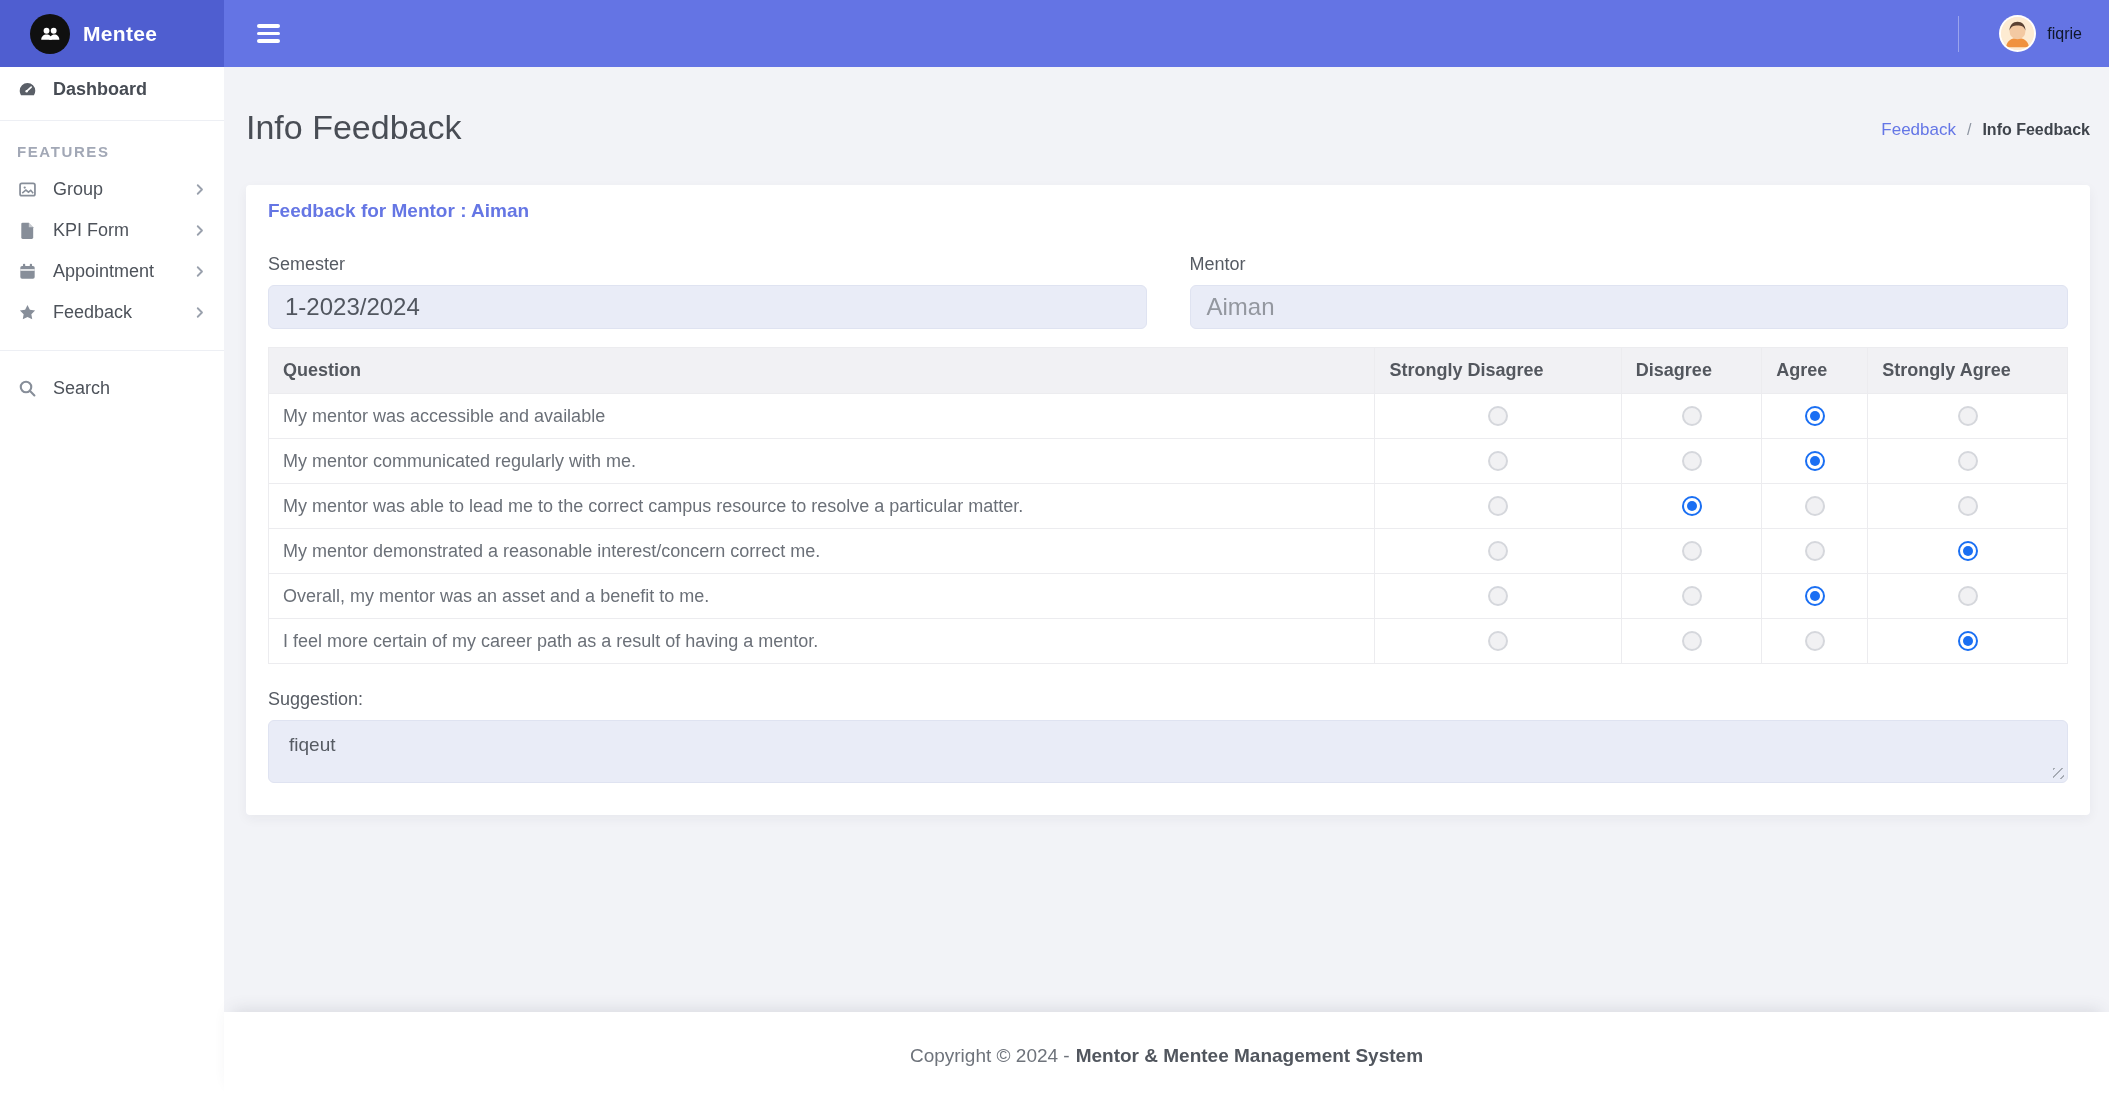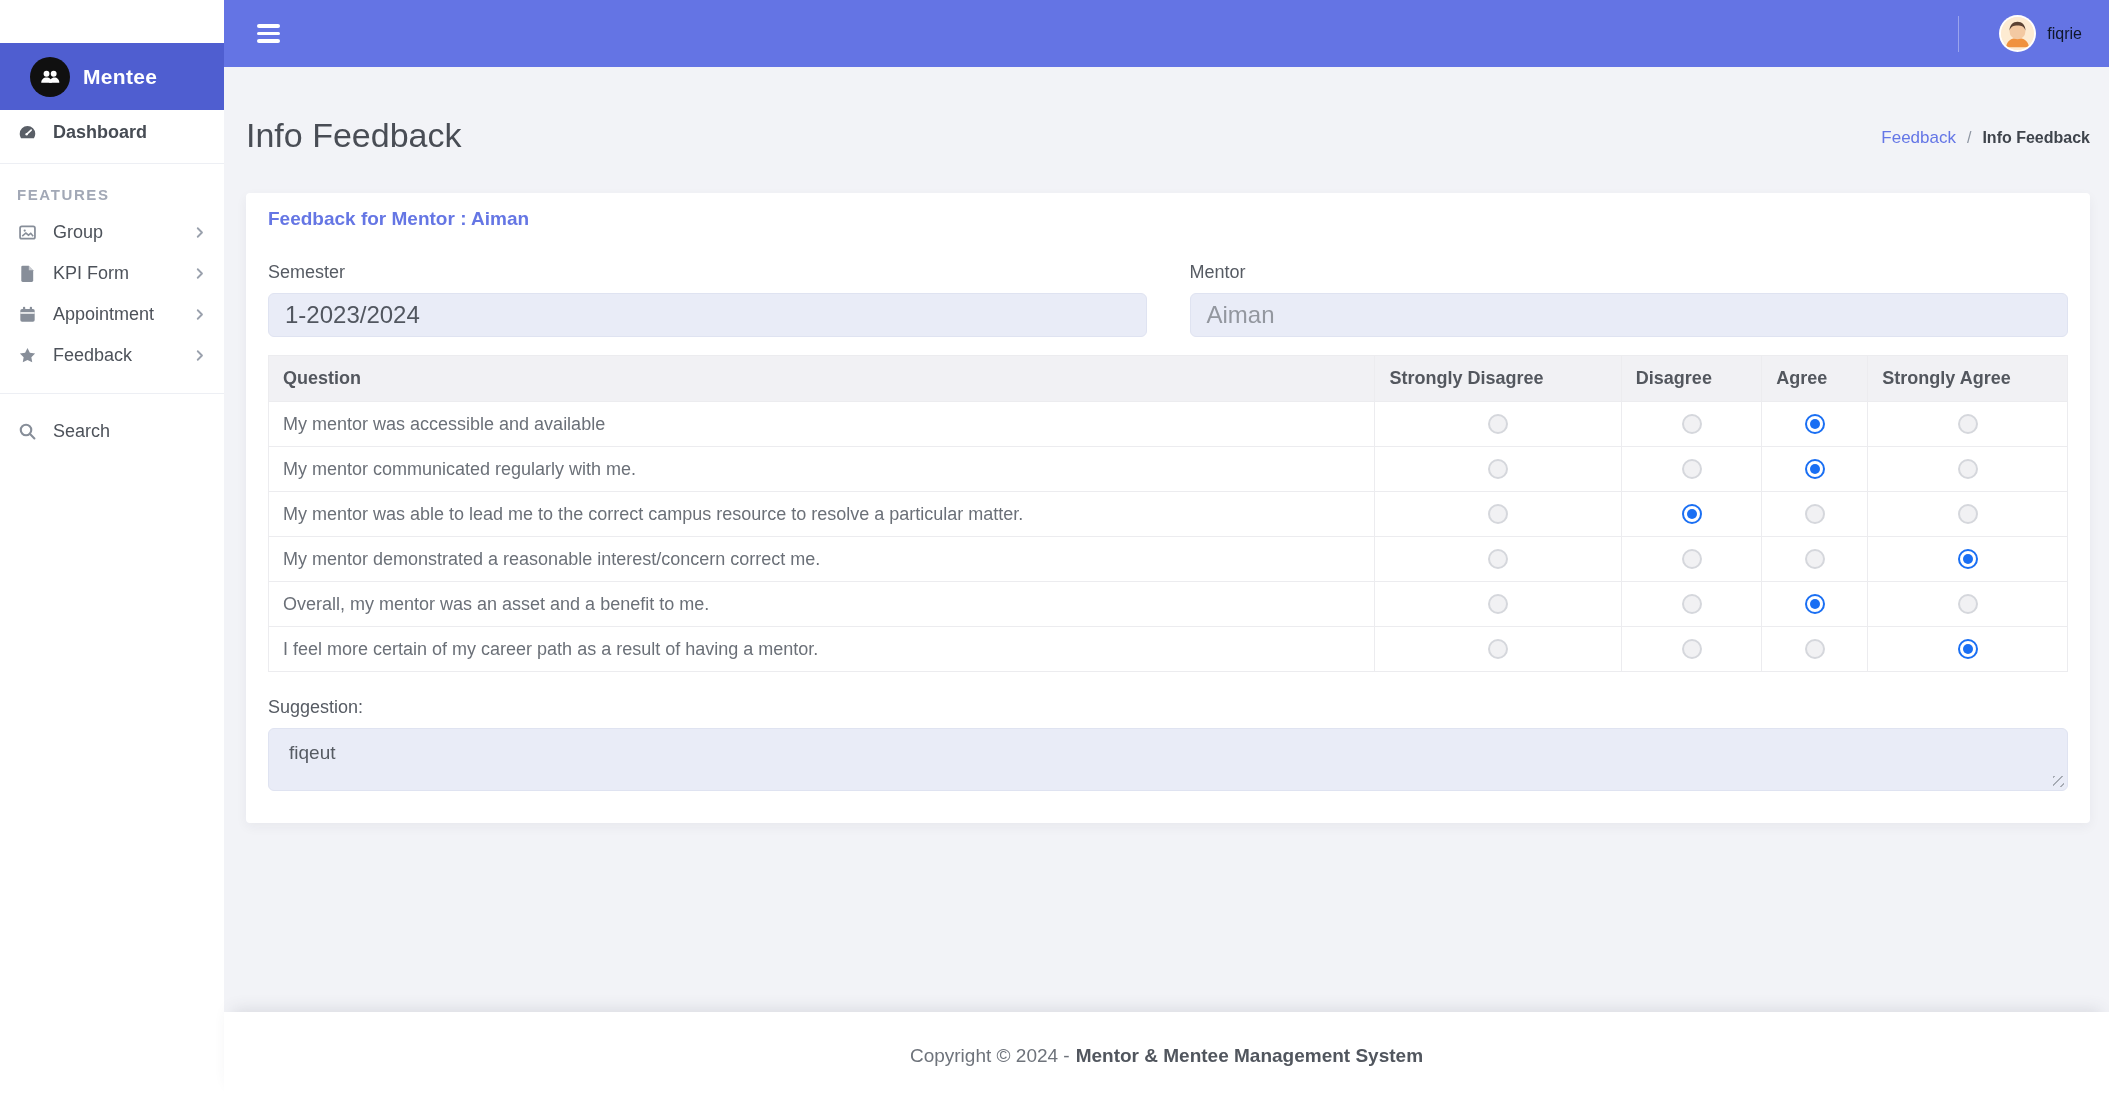--- a/index.html
+++ b/index.html
@@ -5,21 +5,21 @@
   * { box-sizing: border-box; margin: 0; padding: 0; }
   html,body { margin:0; }
   body {
     width: 2109px; height: 1099px; overflow: hidden;
     font-family: "Liberation Sans", sans-serif;
     background: #ffffff;
   }
   .app { display: flex; width: 2109px; height: 1099px; }
 
   
-  .sidebar { width: 224px; flex-shrink: 0; background: #ffffff; display: flex; flex-direction: column; margin-top: 43px; }
+  .sidebar { width: 224px; flex-shrink: 0; background: #ffffff; display: flex; flex-direction: column; }
   .brand { height: 67px; background: #4f5ed0; display: flex; align-items: center; padding-left: 30px; gap: 13px; flex-shrink: 0; }
   .brand-logo { width: 40px; height: 40px; border-radius: 50%; background: #101010; display: flex; align-items: center; justify-content: center; flex-shrink: 0; }
   .brand-logo svg { width: 26px; height: 26px; }
   .brand-name { color: #fff; font-size: 21px; font-weight: bold; letter-spacing: .3px; }
 
   .side-menu { padding-top: 0; }
   .menu-item { display: flex; align-items: center; height: 44px; padding: 0 16px 0 17px; color: #474c54; font-size: 18px; font-weight: 600; cursor: pointer; }
   .menu-item.feature { height: 41px; font-weight: 400; color: #4d525a; }
   .menu-item .mi-icon { width: 21px; height: 21px; margin-right: 15px; color: #878e99; display: inline-flex; align-items: center; justify-content: center; flex-shrink: 0; }
   .menu-item .mi-icon svg { width: 21px; height: 21px; }
@@ -34,21 +34,21 @@
   .navbar { height: 67px; background: #6474e4; flex-shrink: 0; display: flex; align-items: center; padding: 0 27px 0 29px; }
   .hamburger { display: flex; flex-direction: column; gap: 4px; cursor: pointer; padding: 4px; }
   .hamburger span { display:block; width: 23px; height: 3.5px; border-radius: 2px; background: #fff; }
   .navbar-right { margin-left: auto; display: flex; align-items: center; }
   .nav-divider { width: 1px; height: 36px; background: rgba(255,255,255,.35); margin-right: 40px; }
   .avatar { width: 37px; height: 37px; border-radius: 50%; border: 2px solid rgba(255,255,255,.95); overflow: hidden; background: #fdebd2; flex-shrink: 0; }
   .avatar svg { width: 100%; height: 100%; display: block; }
   .user-name { color: #0f172a; font-size: 16px; margin-left: 11px; }
 
   
-  .content { flex: 1; background: #f2f3f7; padding: 12px 19px 0 22px; overflow: hidden; }
+  .content { flex: 1; background: #f2f3f7; padding: 4px 19px 0 22px; overflow: hidden; }
   .page-header { display: flex; align-items: center; padding-top: 36px; }
   .page-title { font-size: 34px; font-weight: 400; color: #494d55; line-height: 40px; }
   .breadcrumb { margin-left: auto; display: flex; align-items: center; gap: 11px; padding-top: 6px; }
   .breadcrumb-link { color: #6476e6; font-size: 17px; text-decoration: none; cursor: pointer; }
   .breadcrumb-sep { color: #8f96a2; font-size: 16px; }
   .breadcrumb-current { color: #3f444c; font-size: 16px; font-weight: 700; }
 
   .card { margin-top: 38px; background: #ffffff; border-radius: 4px; box-shadow: 0 4px 12px rgba(35,40,55,.05); padding: 15px 22px 32px 22px; }
   .card-title { color: #6576e4; font-size: 19px; font-weight: 700; }
 

